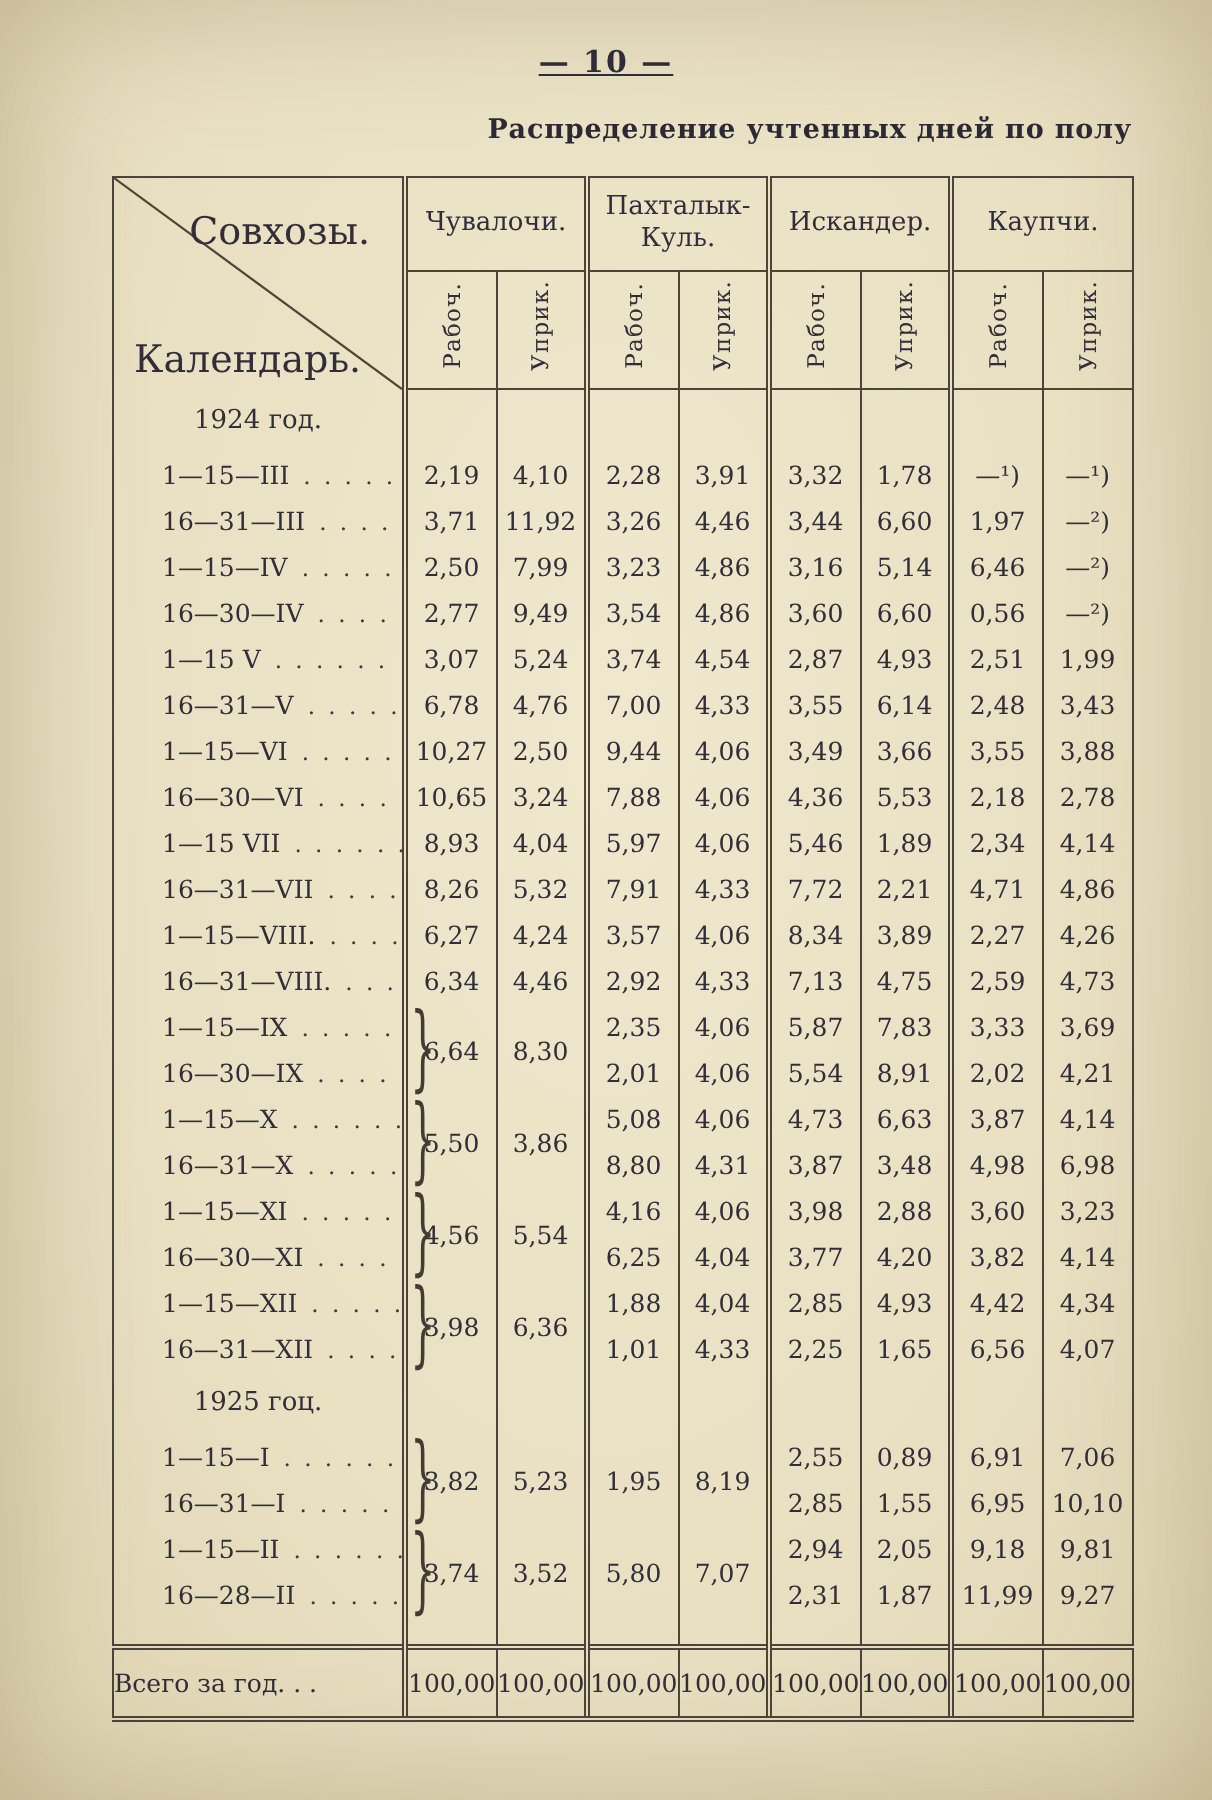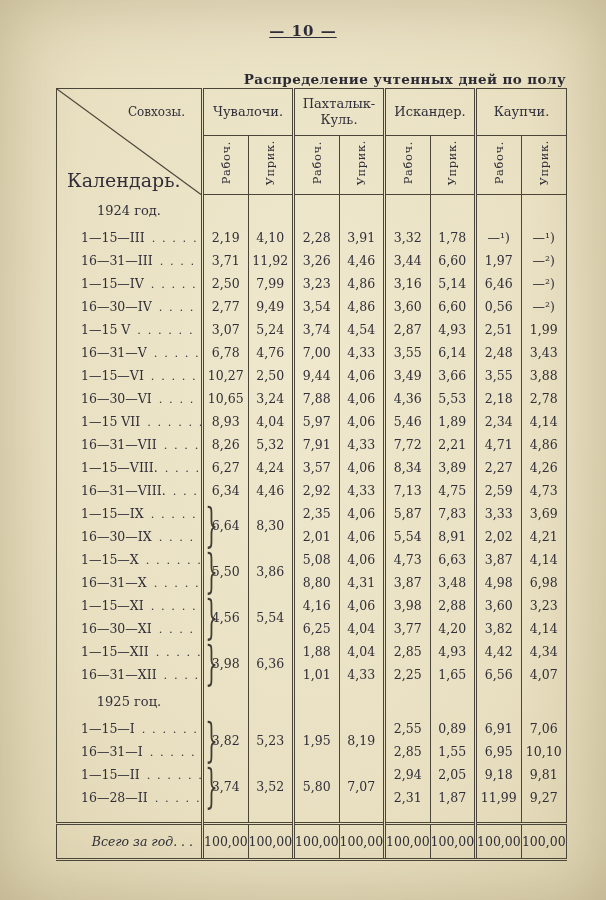--- a/index.html
+++ b/index.html
@@ -15,21 +15,21 @@
     background-image:radial-gradient(ellipse at 50% 40%, #efe8cd 0%, #e9e0c2 60%, #ddd3b0 100%);
     box-shadow:inset 0 0 70px rgba(120,100,55,.30);
     overflow:hidden;
     color:#2e2c35;
   }
   .page-number{
     position:absolute;top:22px;left:0;right:0;
     text-align:center;font-size:15px;font-weight:bold;letter-spacing:1px;color:#2e2c38;text-decoration:underline;
   }
   .doc-title{
-    position:absolute;top:71px;right:40px;
+    position:absolute;top:57px;right:40px;
     font-size:13.5px;font-weight:bold;letter-spacing:.4px;color:#2b2a34;
     white-space:nowrap;
   }
   table.tbl{
     position:absolute;top:88px;left:56px;
     width:510px;table-layout:fixed;
     border-collapse:collapse;
     border:1px solid #4b4438;
     color:#302e38;
   }
@@ -44,40 +44,40 @@
   }
   th.vh{height:58px;border-bottom:1px solid #4b4438;text-align:center;vertical-align:middle;}
   .vert{
     display:inline-block;
     writing-mode:vertical-rl;transform:rotate(180deg);
     font-size:11.5px;letter-spacing:.6px;white-space:nowrap;
   }
   th.corner{position:relative;}
   .diag{position:absolute;left:0;top:0;width:100%;height:100%;}
   .diag line{stroke:#4b4438;stroke-width:1.1;vector-effect:non-scaling-stroke;}
-  .c-top{position:absolute;top:16px;right:16px;font-size:12px;}
+  .c-top{position:absolute;top:16px;right:16px;font-size:19px;}
   .c-bot{position:absolute;bottom:4px;left:10px;font-size:19px;}
   tr.section td{height:31px;vertical-align:middle;}
   td.sec-label{text-align:center;font-size:13px;}
   tr.data td{height:23px;vertical-align:middle;}
   td.lab{text-align:left;padding-left:24px;font-size:12.5px;white-space:nowrap;overflow:hidden;}
   .dots{margin-left:7px;letter-spacing:1.5px;font-size:11.5px;color:#3a3842;}
   td.val{text-align:center;font-size:12.5px;}
   td.merged{position:relative;}
   .brace{
     position:absolute;left:-4px;top:50%;
     transform:translateY(-50%) scale(.55,1.3);
     font-size:36px;font-weight:300;color:#423d34;line-height:1;
   }
   tr.spacer td{height:13px;}
   tr.total td{
     border-top:3px double #4b4438;border-bottom:3px double #4b4438;
     height:33px;vertical-align:middle;font-size:12.5px;
   }
-  td.tot-label{text-align:right;padding-right:8px;font-size:13px;white-space:nowrap;font-style:italic;}
+  td.tot-label{text-align:left;padding-right:8px;font-size:13px;white-space:nowrap;}
 </style>
 </head>
 <body>
 
 <div class="page">
   <div class="page-number">— 10 —</div>
   <div class="doc-title">Распределение учтенных дней по полу</div>
   <table class="tbl">
     <colgroup>
       <col class="c-lab">

